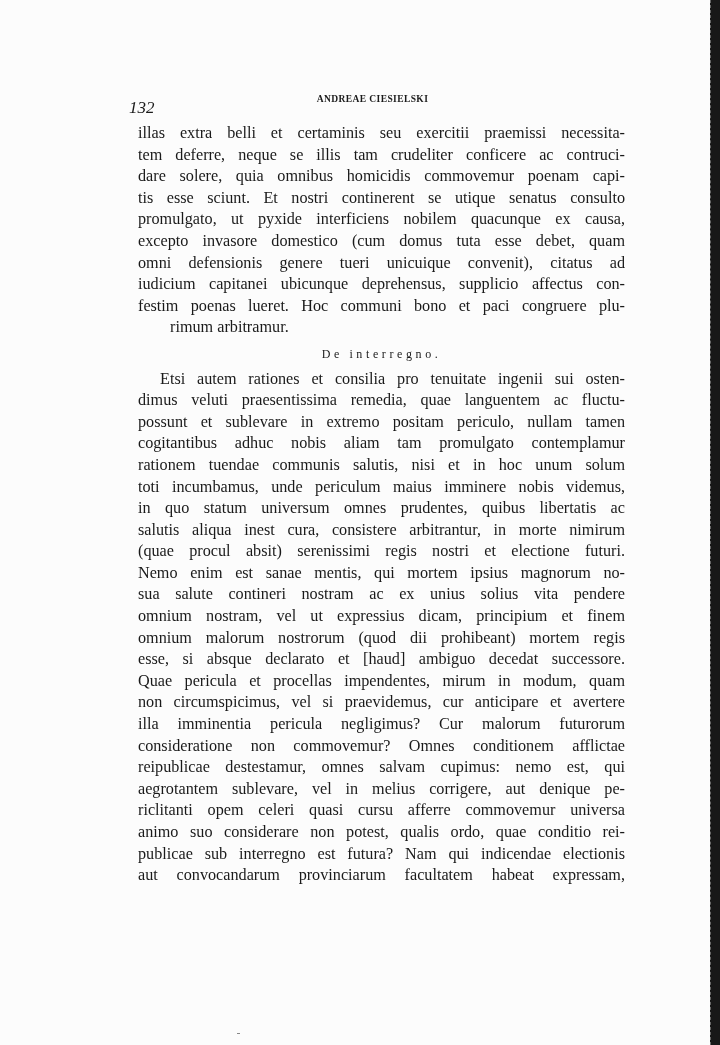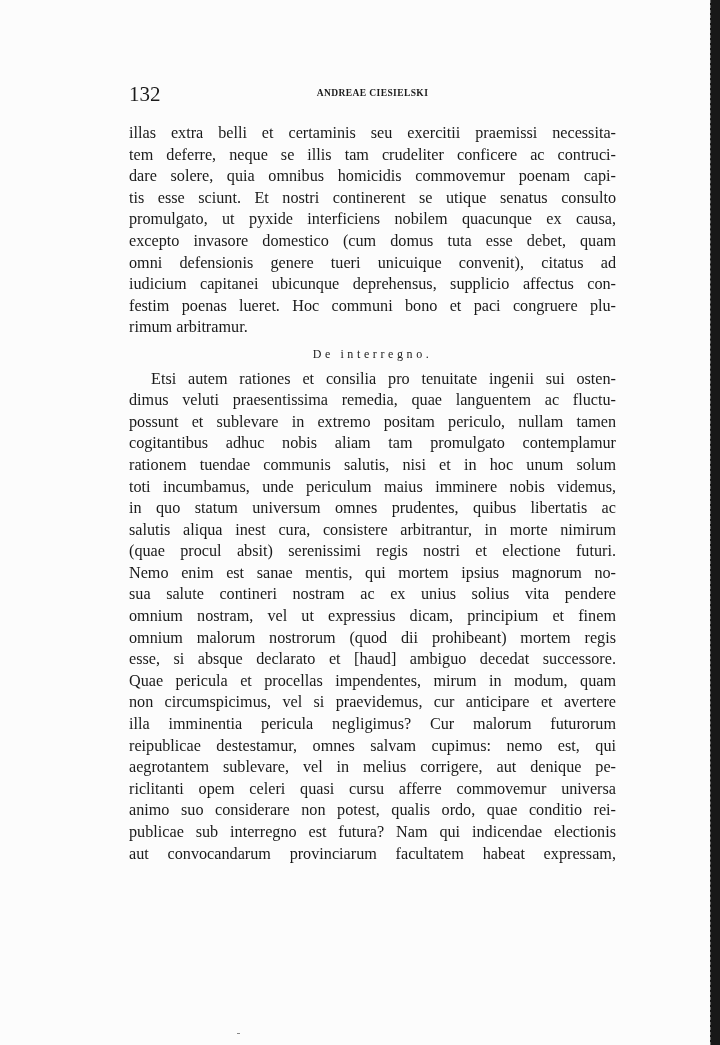--- a/index.html
+++ b/index.html
@@ -10,37 +10,37 @@
       color: #1a1a1a;
     }
     .right-strip {
       position: absolute; top: 0; right: 0; width: 9px; height: 1045px;
       background: #181818; border-left: 1px dashed #6a6a6a;
     }
     .page-header {
       position: absolute; top: 82px; left: 129px; width: 487px; height: 24px;
     }
     .page-number {
-      position: absolute; left: 0; top: 0;
-      font-size: 21px; letter-spacing: 0px;
+      position: absolute; left: 0; top: 16px;
+      font-size: 17px; letter-spacing: 0px; font-style: italic;
     }
     .running-title {
-      position: absolute; left: 0; right: 0; top: 6px; text-align: center;
+      position: absolute; left: 0; right: 0; top: 12px; text-align: center;
       font-size: 9.5px; letter-spacing: 0.4px; font-weight: bold;
     }
     .body-text {
-      position: absolute; top: 123px; left: 129px; width: 487px;
+      position: absolute; top: 123px; left: 138px; width: 487px;
       font-size: 16.2px; line-height: 21.6px;
     }
     .line {
       display: block; white-space: nowrap;
       text-align: justify; text-align-last: justify;
       height: 21.6px;
     }
-    .line.last { text-align-last: left; }
+    .line.last { text-align-last: left; margin-left: 32px; }
     .line.indent { padding-left: 22px; }
     .heading {
       display: block; text-align: center; letter-spacing: 3.6px;
       height: 21.6px; margin: 5px 0 3px 0; padding-left: 0;
       font-size: 12px;
     }
     .stray-mark {
       position: absolute; left: 237px; top: 1033px; width: 3px; height: 1px;
       background: #888;
     }
@@ -81,20 +81,21 @@
       <span class="line">salutis aliqua inest cura, consistere arbitrantur, in morte nimirum</span>
       <span class="line">(quae procul absit) serenissimi regis nostri et electione futuri.</span>
       <span class="line">Nemo enim est sanae mentis, qui mortem ipsius magnorum no-</span>
       <span class="line">sua salute contineri nostram ac ex unius solius vita pendere</span>
       <span class="line">omnium nostram, vel ut expressius dicam, principium et finem</span>
       <span class="line">omnium malorum nostrorum (quod dii prohibeant) mortem regis</span>
       <span class="line">esse, si absque declarato et [haud] ambiguo decedat successore.</span>
       <span class="line">Quae pericula et procellas impendentes, mirum in modum, quam</span>
       <span class="line">non circumspicimus, vel si praevidemus, cur anticipare et avertere</span>
       <span class="line">illa imminentia pericula negligimus? Cur malorum futurorum</span>
+      <span class="line">consideratione non commovemur? Omnes conditionem afflictae</span>
       <span class="line">reipublicae destestamur, omnes salvam cupimus: nemo est, qui</span>
       <span class="line">aegrotantem sublevare, vel in melius corrigere, aut denique pe-</span>
       <span class="line">riclitanti opem celeri quasi cursu afferre commovemur universa</span>
       <span class="line">animo suo considerare non potest, qualis ordo, quae conditio rei-</span>
       <span class="line">publicae sub interregno est futura? Nam qui indicendae electionis</span>
       <span class="line">aut convocandarum provinciarum facultatem habeat expressam,</span>
     </div>
   </div>
 
   <div class="stray-mark"></div>

